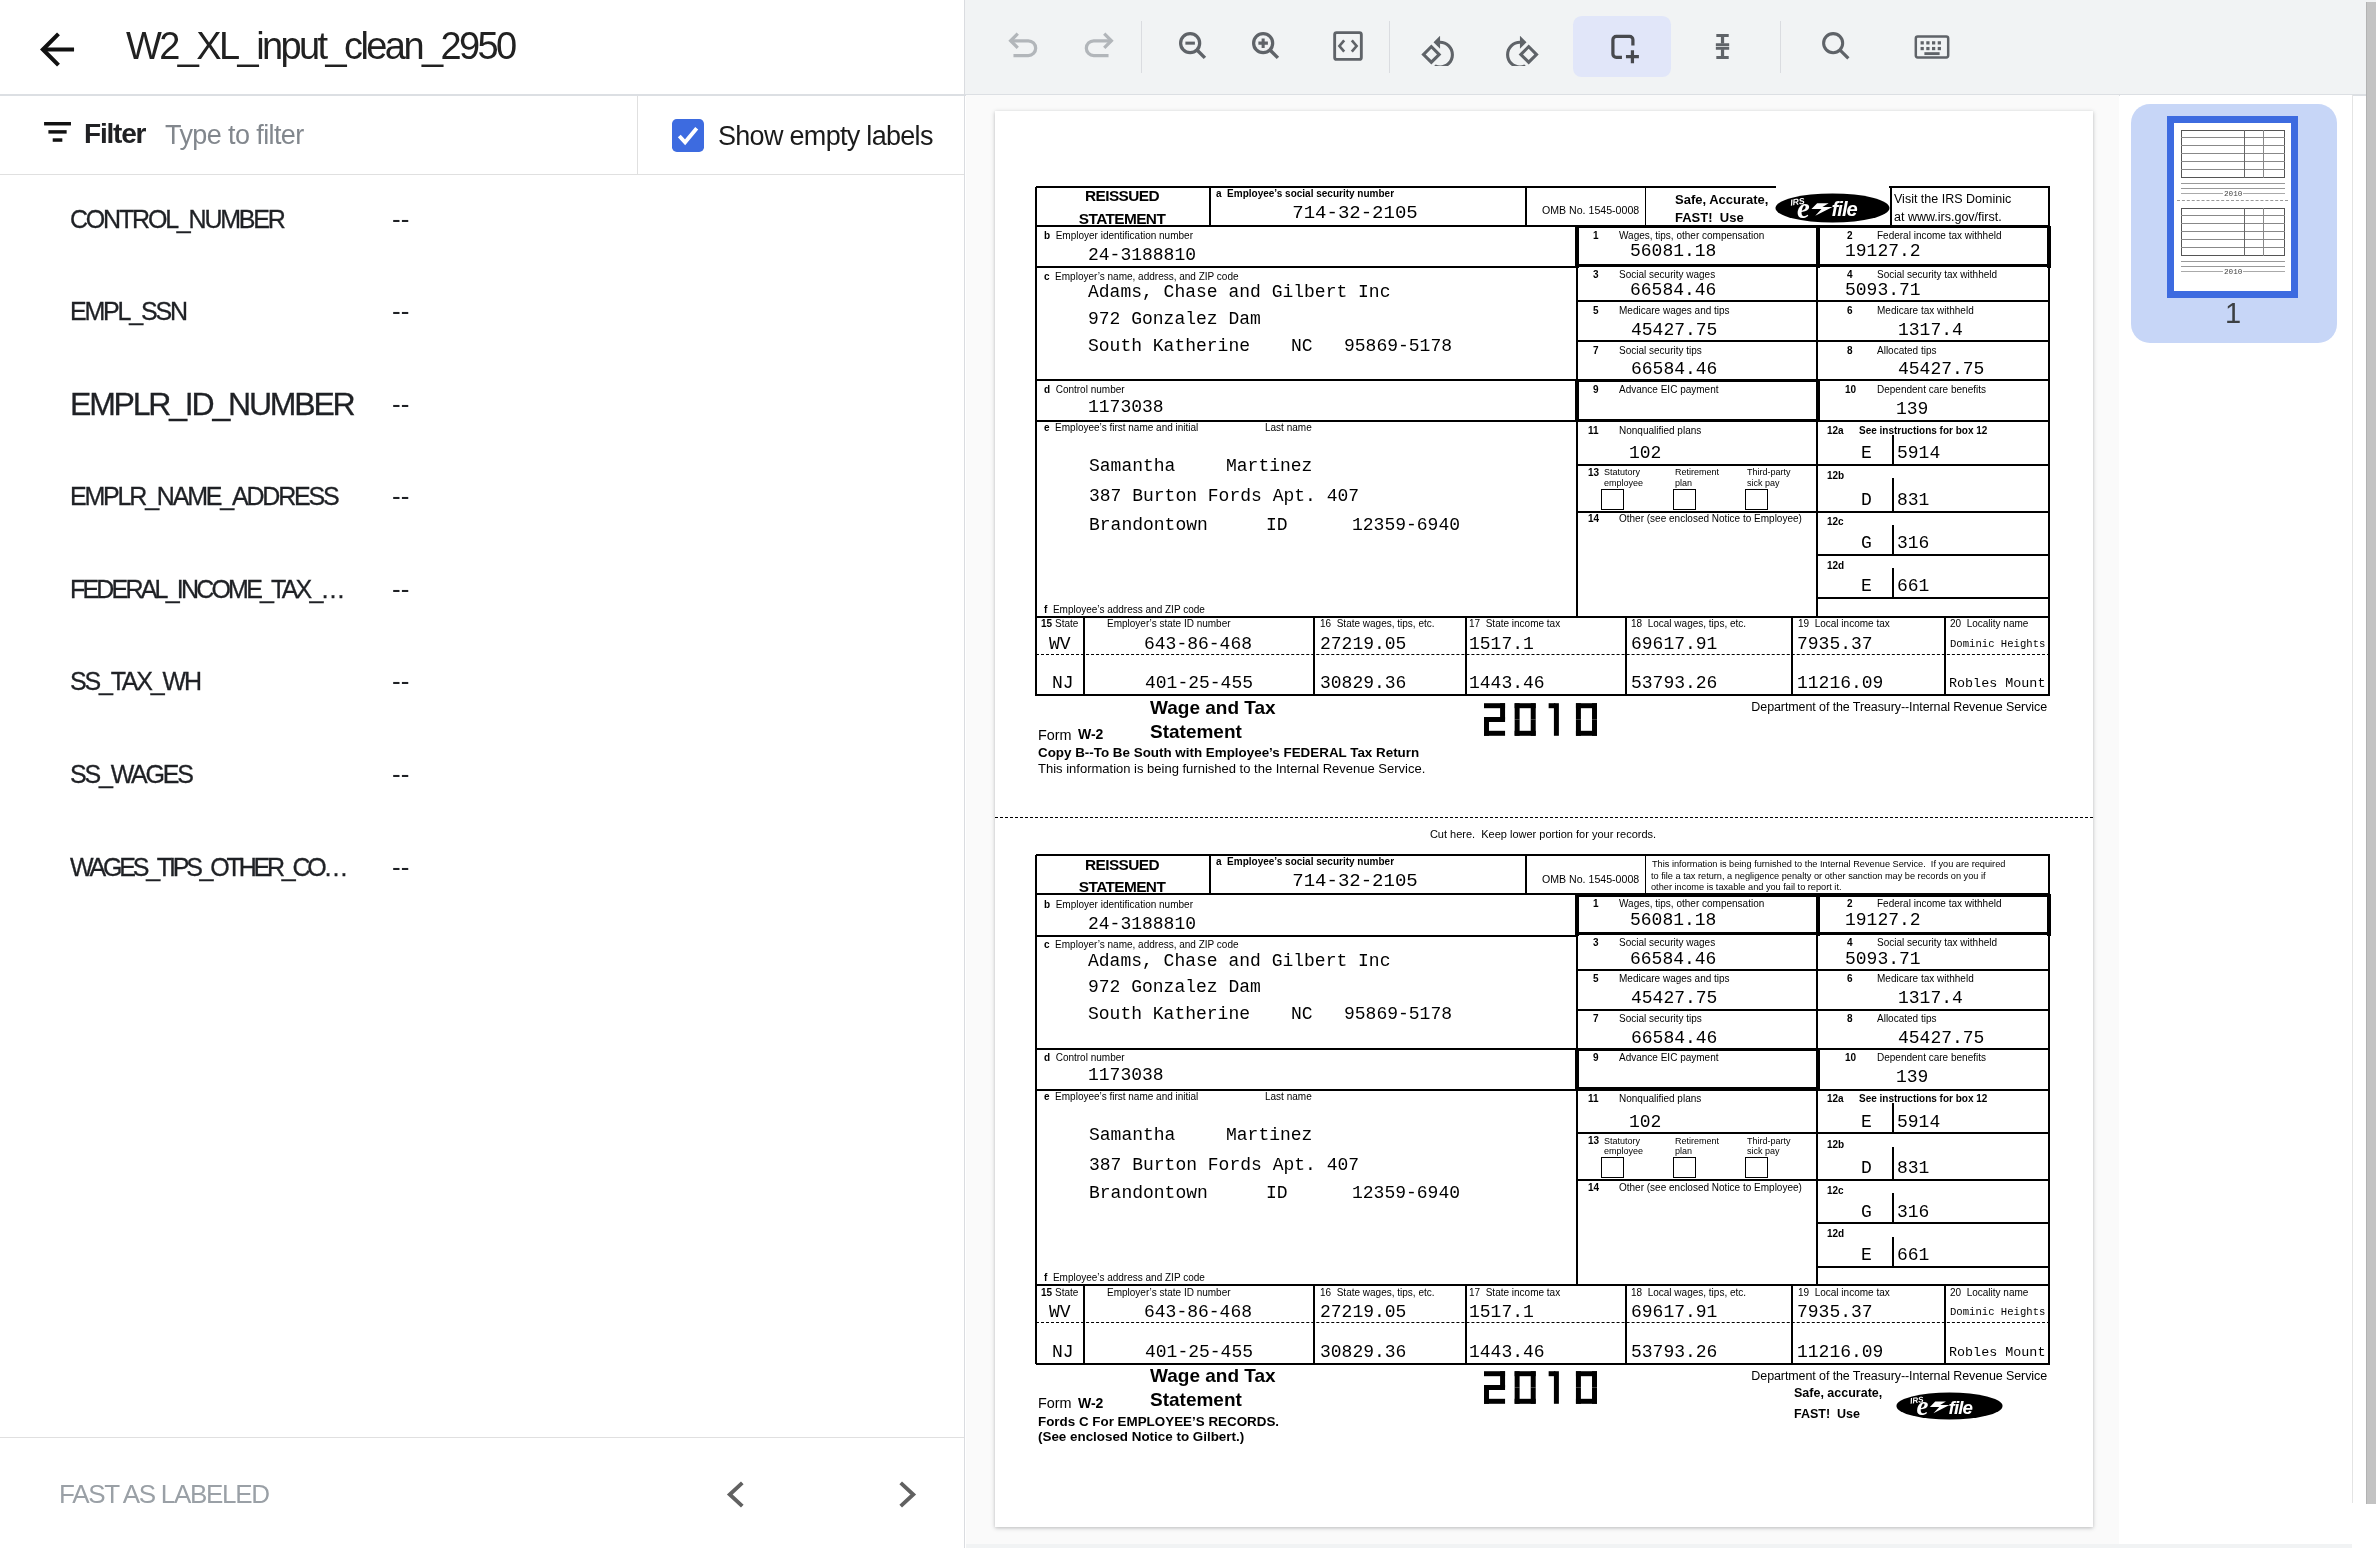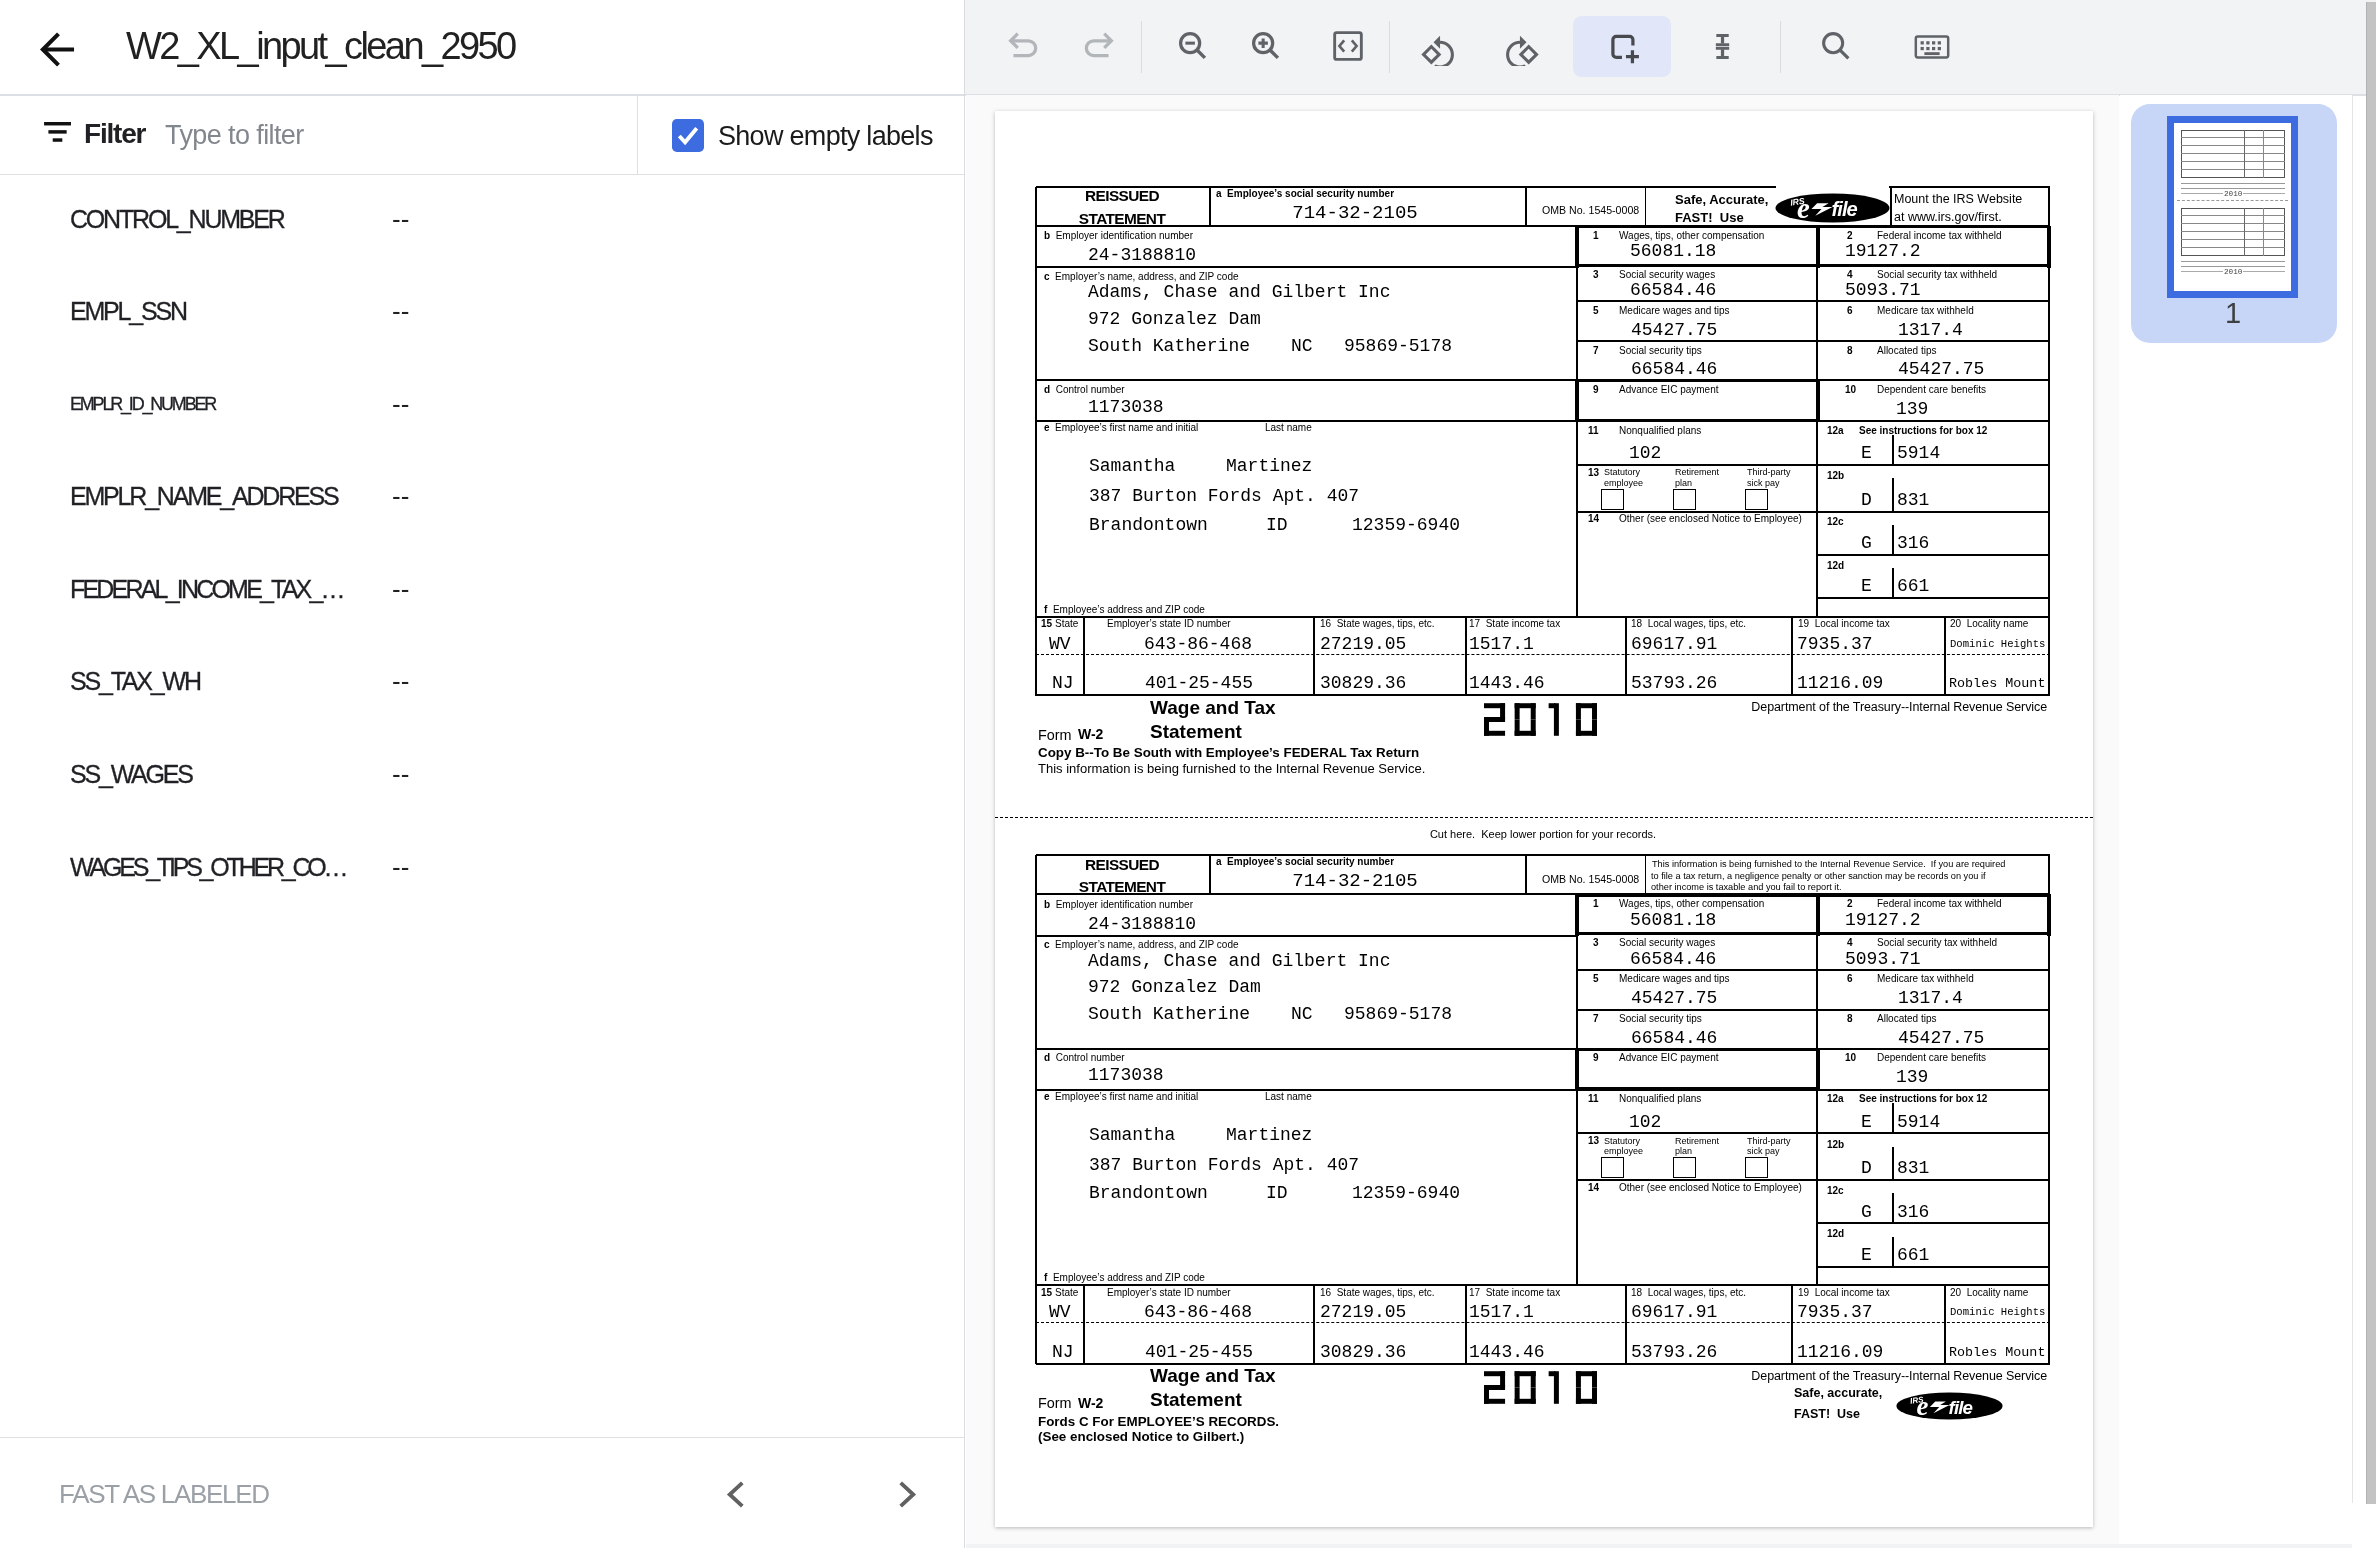--- a/index.html
+++ b/index.html
@@ -21,21 +21,21 @@
 <div style="position:absolute;left:0px;top:174px;width:965px;height:1.4px;background:#e0e0e0"></div>
 <div class="abs" style="left:672px;top:119px;width:32px;height:33px;background:#3d6be0;border-radius:4.8px"></div>
 <svg class="abs" style="left:672px;top:119px" width="32" height="33" viewBox="0 0 33 34" fill="none" stroke="#fff" stroke-width="4">
     <path d="M7.5 17.5 L13.5 24 L25.5 9.5"></path>
   </svg>
 <div style="position:absolute;top:119px;font-size:27px;line-height:34px;color:#1b1b1b;white-space:pre;letter-spacing:-0.7px;left:718px">Show empty labels</div>
 <div style="position:absolute;left:70px;top:203px;font-size:25px;line-height:33px;letter-spacing:-2.2px;color:#1f2125;white-space:nowrap;-webkit-text-stroke:0.3px #1f2125">CONTROL_NUMBER</div>
 <div style="position:absolute;top:203px;font-size:26px;line-height:33px;color:#1f2125;white-space:pre;letter-spacing:0px;left:392px">--</div>
 <div style="position:absolute;left:70px;top:295px;font-size:25px;line-height:33px;letter-spacing:-2.2px;color:#1f2125;white-space:nowrap;-webkit-text-stroke:0.3px #1f2125">EMPL_SSN</div>
 <div style="position:absolute;top:295px;font-size:26px;line-height:33px;color:#1f2125;white-space:pre;letter-spacing:0px;left:392px">--</div>
-<div style="position:absolute;left:70px;top:388px;font-size:18px;line-height:33px;letter-spacing:-2.2px;color:#1f2125;white-space:nowrap;-webkit-text-stroke:0.3px #1f2125">EMPLR_ID_NUMBER</div>
+<div style="position:absolute;left:70px;top:388px;font-size:32px;line-height:33px;letter-spacing:-2.2px;color:#1f2125;white-space:nowrap;-webkit-text-stroke:0.3px #1f2125">EMPLR_ID_NUMBER</div>
 <div style="position:absolute;top:388px;font-size:26px;line-height:33px;color:#1f2125;white-space:pre;letter-spacing:0px;left:392px">--</div>
 <div style="position:absolute;left:70px;top:480px;font-size:25px;line-height:33px;letter-spacing:-2.2px;color:#1f2125;white-space:nowrap;-webkit-text-stroke:0.3px #1f2125">EMPLR_NAME_ADDRESS</div>
 <div style="position:absolute;top:480px;font-size:26px;line-height:33px;color:#1f2125;white-space:pre;letter-spacing:0px;left:392px">--</div>
 <div style="position:absolute;left:70px;top:573px;font-size:25px;line-height:33px;letter-spacing:-2.8px;color:#1f2125;white-space:nowrap;-webkit-text-stroke:0.3px #1f2125">FEDERAL_INCOME_TAX_…</div>
 <div style="position:absolute;top:573px;font-size:26px;line-height:33px;color:#1f2125;white-space:pre;letter-spacing:0px;left:392px">--</div>
 <div style="position:absolute;left:70px;top:665px;font-size:25px;line-height:33px;letter-spacing:-2.2px;color:#1f2125;white-space:nowrap;-webkit-text-stroke:0.3px #1f2125">SS_TAX_WH</div>
 <div style="position:absolute;top:665px;font-size:26px;line-height:33px;color:#1f2125;white-space:pre;letter-spacing:0px;left:392px">--</div>
 <div style="position:absolute;left:70px;top:758px;font-size:25px;line-height:33px;letter-spacing:-2.2px;color:#1f2125;white-space:nowrap;-webkit-text-stroke:0.3px #1f2125">SS_WAGES</div>
 <div style="position:absolute;top:758px;font-size:26px;line-height:33px;color:#1f2125;white-space:pre;letter-spacing:0px;left:392px">--</div>
 <div style="position:absolute;left:70px;top:851px;font-size:25px;line-height:33px;letter-spacing:-3.2px;color:#1f2125;white-space:nowrap;-webkit-text-stroke:0.3px #1f2125">WAGES_TIPS_OTHER_CO…</div>
@@ -169,21 +169,21 @@
 <div style="position:absolute;top:210px;font-size:13px;line-height:16.3px;color:#000;white-space:pre;font-weight:700;left:1675px">FAST!  Use</div>
 <div style="position:absolute;left:1776px;top:185px;width:113px;height:10.6px;background:#fff"></div>
 <svg class="abs" style="left:1775px;top:193px" width="115" height="30" viewBox="0 0 120 31">
 <rect x="0" y="0" width="120" height="31" fill="#fff"></rect>
 <ellipse cx="60" cy="15.5" rx="59.5" ry="15.2" fill="#000"></ellipse>
 <text x="16" y="12.5" font-size="9" font-style="italic" font-weight="700" fill="#fff" font-family="Liberation Sans" transform="rotate(-8 20 10)">IRS</text>
 <text x="23" y="26" font-size="30" font-weight="700" font-style="italic" fill="#fff" font-family="Liberation Serif">e</text>
 <polygon points="44,10.5 56,10.5 49.5,14.5 60,14.5 42,23.5 48.5,16.5 38,16.5" fill="#fff"></polygon>
 <text x="59" y="24" font-size="21" font-weight="700" font-style="italic" fill="#fff" font-family="Liberation Sans" letter-spacing="-1">file</text>
 </svg>
-<div style="position:absolute;top:192px;font-size:12.5px;line-height:15.4px;color:#000;white-space:pre;left:1894px">Mount the IRS Website</div>
+<div style="position:absolute;top:192px;font-size:12.5px;line-height:15.4px;color:#000;white-space:pre;left:1894px">Visit the IRS Dominic</div>
 <div style="position:absolute;top:210px;font-size:12.5px;line-height:15.4px;color:#000;white-space:pre;left:1894px">at www.irs.gov/first.</div>
 <div style="position:absolute;top:230px;font-size:10px;line-height:12.5px;color:#000;white-space:pre;left:1044px"><b>b</b>&nbsp;&nbsp;Employer identification number</div>
 <div style="position:absolute;top:244px;font-size:18px;line-height:23px;color:#000;white-space:pre;font-family:'Liberation Mono',monospace;left:1088px">24-3188810</div>
 <div style="position:absolute;top:271px;font-size:10px;line-height:12.5px;color:#000;white-space:pre;left:1044px"><b>c</b>&nbsp;&nbsp;Employer’s name, address, and ZIP code</div>
 <div style="position:absolute;top:281px;font-size:18px;line-height:23px;color:#000;white-space:pre;font-family:'Liberation Mono',monospace;left:1088px">Adams, Chase and Gilbert Inc</div>
 <div style="position:absolute;top:308px;font-size:18px;line-height:23px;color:#000;white-space:pre;font-family:'Liberation Mono',monospace;left:1088px">972 Gonzalez Dam</div>
 <div style="position:absolute;top:335px;font-size:18px;line-height:23px;color:#000;white-space:pre;font-family:'Liberation Mono',monospace;left:1088px">South Katherine</div>
 <div style="position:absolute;top:335px;font-size:18px;line-height:23px;color:#000;white-space:pre;font-family:'Liberation Mono',monospace;left:1291px">NC</div>
 <div style="position:absolute;top:335px;font-size:18px;line-height:23px;color:#000;white-space:pre;font-family:'Liberation Mono',monospace;left:1344px">95869-5178</div>
 <div style="position:absolute;top:384px;font-size:10px;line-height:12.5px;color:#000;white-space:pre;left:1044px"><b>d</b>&nbsp;&nbsp;Control number</div>

